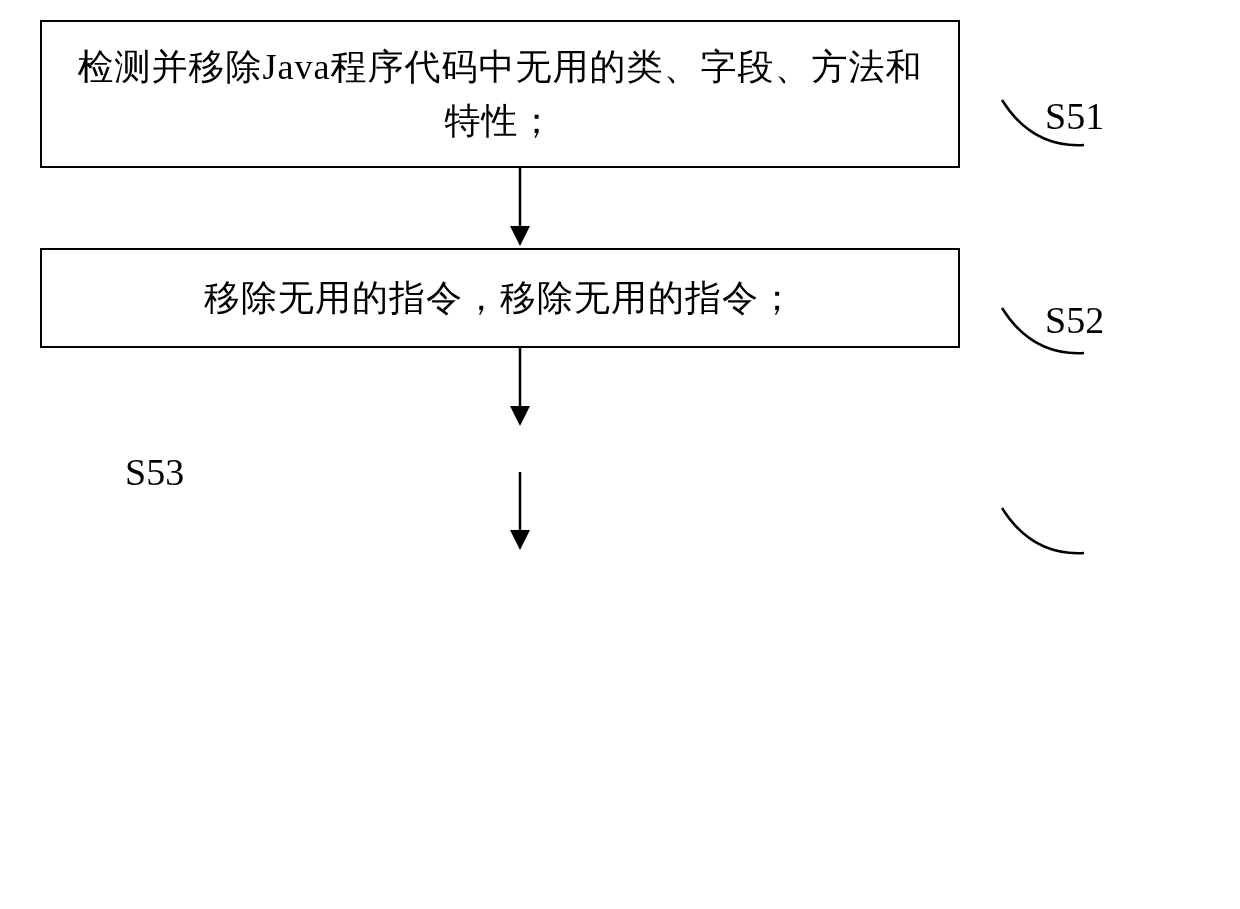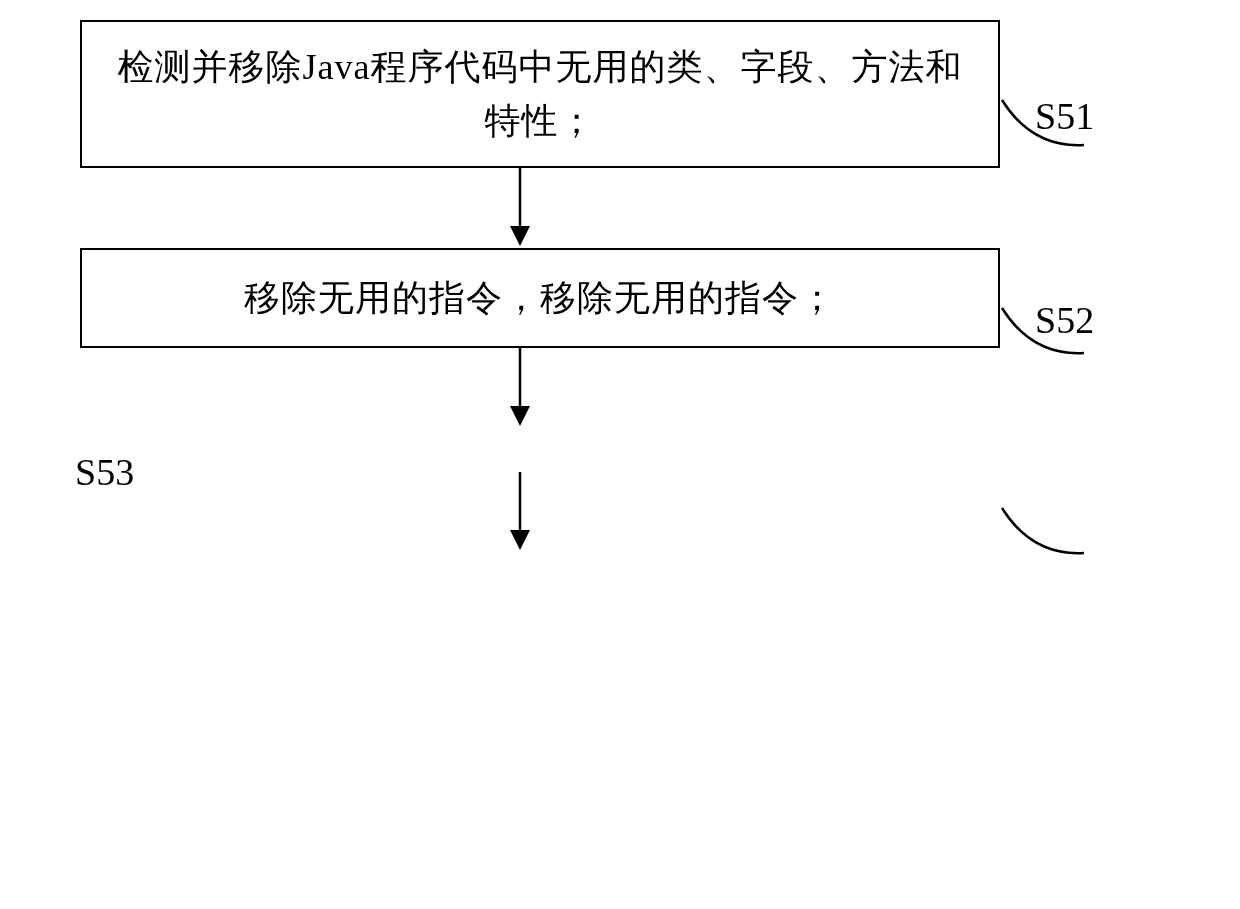--- a/index.html
+++ b/index.html
@@ -30,34 +30,33 @@
     }
     .step-box {
       border: 2.5px solid #000;
       width: 920px;
       min-height: 130px;
       display: flex;
       align-items: center;
       justify-content: center;
       padding: 18px 30px;
       position: relative;
-      margin-left: 40px;
     }
     .step-text {
       font-size: 36px;
       line-height: 1.5;
       text-align: center;
       color: #000;
       letter-spacing: 1px;
     }
     .step-label {
       font-size: 38px;
       color: #000;
       font-family: "Times New Roman", serif;
-      margin-left: 35px;
+      margin-left: 85px;
       position: relative;
       top: 22px;
     }
     .connector-arc {
       position: absolute;
       width: 85px;
       height: 52px;
       left: 962px;
       overflow: visible;
     }

